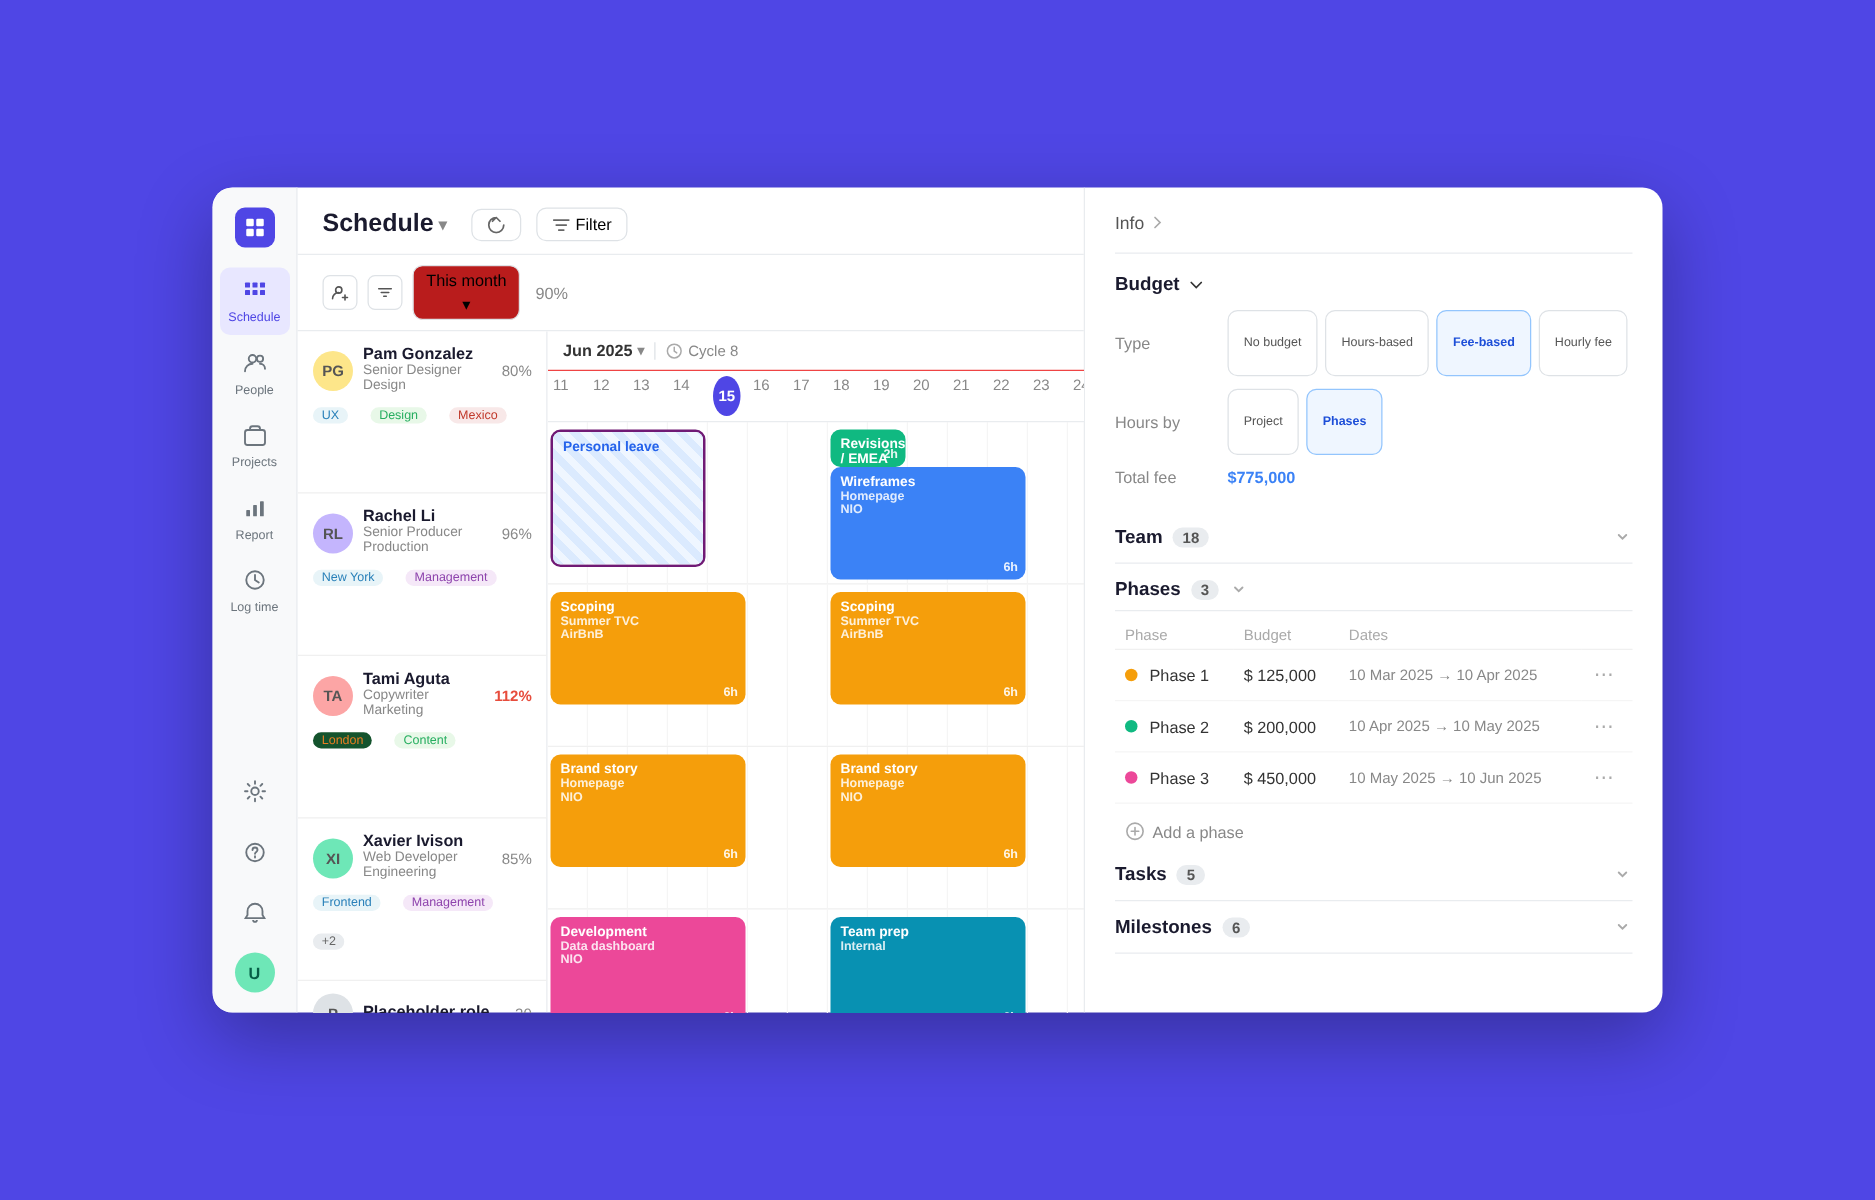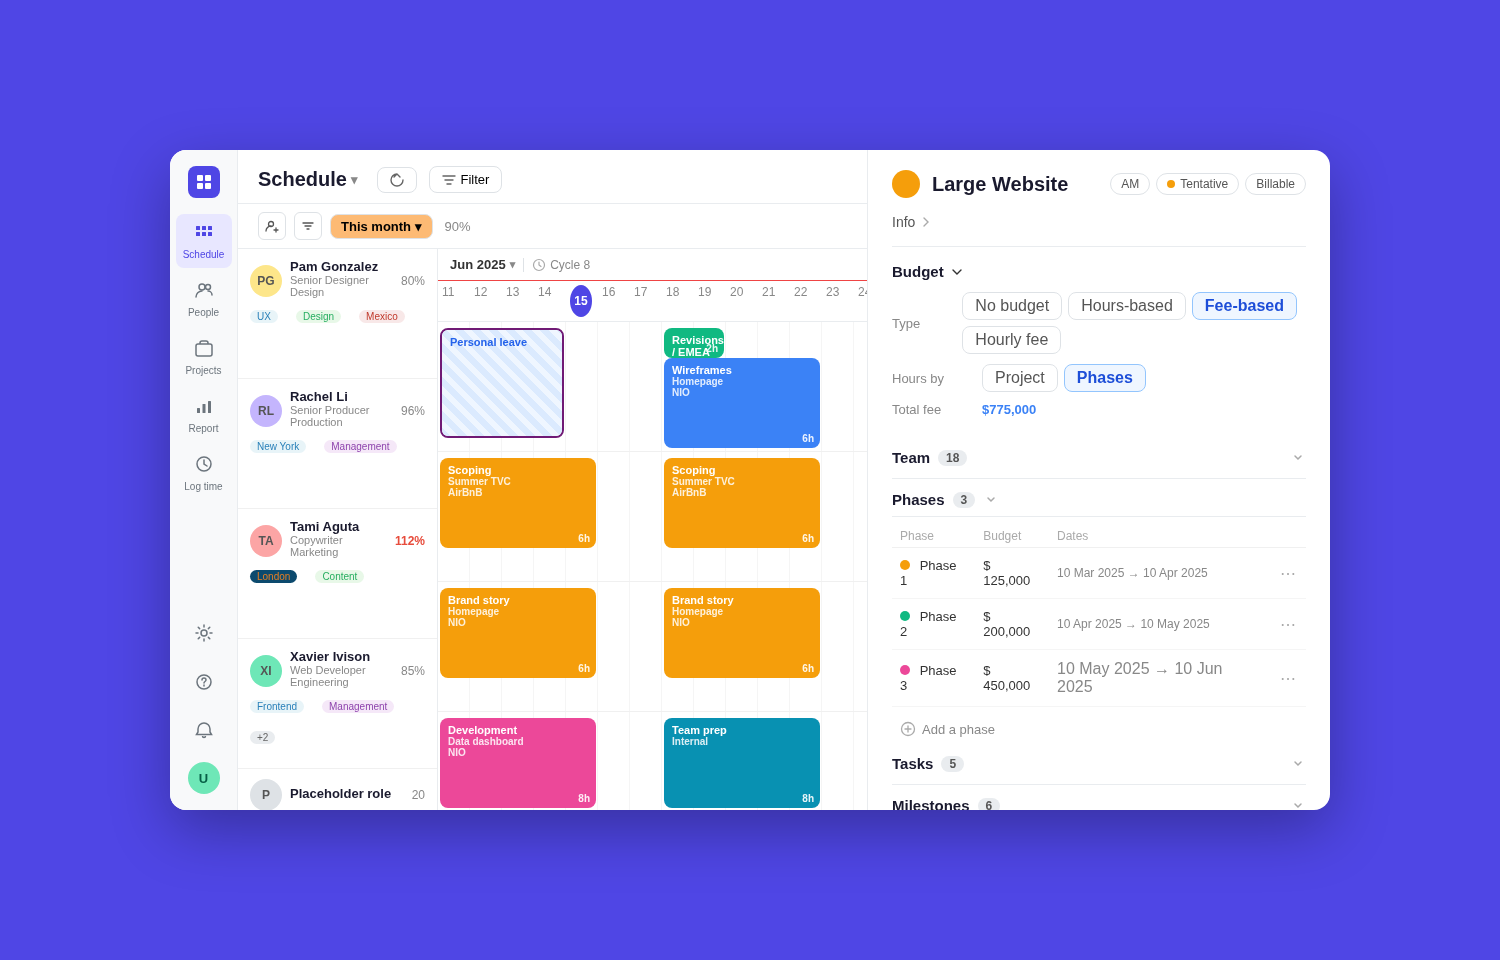--- a/index.html
+++ b/index.html
@@ -143,26 +143,27 @@
       align-items: center;
       justify-content: center;
       cursor: pointer;
       font-size: 14px;
     }
     .month-selector {
       border: 1px solid #dee2e6;
       border-radius: 8px;
       padding: 4px 10px;
       font-size: 13px;
-      font-weight: 700;
-      background: #fdba74;
+      font-weight: 400;
+      background: #b91c1c;
       cursor: pointer;
       display: flex;
       align-items: center;
       gap: 4px;
+      flex-direction: column;
     }
     .pct-badge {
       font-size: 13px;
       color: #888;
       margin-left: 4px;
     }
     
     .schedule-content {
       display: flex;
       flex: 1;
@@ -212,21 +213,21 @@
       padding: 1px 7px;
       border-radius: 12px;
       font-size: 10px;
       font-weight: 500;
     }
     .tag-ux { background: #e8f4f8; color: #2980b9; }
     .tag-design { background: #e8f8e8; color: #27ae60; }
     .tag-mexico { background: #f8e8e8; color: #c0392b; }
     .tag-newyork { background: #e8f4f8; color: #2980b9; }
     .tag-management { background: #f5e8f8; color: #8e44ad; }
-    .tag-london { background: #0c4a6e; color: #e67e22; }
+    .tag-london { background: #14532d; color: #e67e22; }
     .tag-content { background: #e8f8e8; color: #27ae60; }
     .tag-frontend { background: #e8f4f8; color: #2980b9; }
     .tag-plus { background: #e9ecef; color: #666; }
     
     .calendar-grid {
       flex: 1;
       overflow-x: auto;
     }
     .calendar-days-header {
       display: flex;
@@ -373,24 +374,24 @@
       width: 90px;
       font-size: 13px;
       color: #888;
     }
     .budget-options {
       display: flex;
       gap: 6px;
       flex-wrap: wrap;
     }
     .budget-opt {
-      padding: 4px 12px;
+      padding: 20px 12px;
       border: 1px solid #dee2e6;
       border-radius: 8px;
-      font-size: 16px;
+      font-size: 10px;
       color: #555;
       background: #fff;
       cursor: pointer;
     }
     .budget-opt.active {
       background: #eff6ff;
       border-color: #93c5fd;
       color: #1d4ed8;
       font-weight: 600;
     }
@@ -890,32 +891,20 @@
                 <div class="event-hours">8h</div>
               </div>
             </div>
           </div>
       </div>
     </div>
   </div>
 
   <div class="right-panel">
 
-    <div class="project-header">
-      <div class="project-dot"></div>
-      <span class="project-title">Large Website</span>
-      <div class="project-badges">
-        <span class="badge">AM</span>
-        <span class="badge tentative">
-          <span class="tentative-dot"></span>
-          <span>Tentative</span>
-        </span>
-        <span class="badge">Billable</span>
-      </div>
-    </div>
 
     <div class="info-row">
       <span class="info-link">
         <span>Info</span>
         <svg width="14" height="14" viewBox="0 0 14 14" fill="none">
           <path d="M5 3l4 4-4 4" stroke="#aaa" stroke-width="1.4" stroke-linecap="round"></path>
         </svg>
       </span>
     </div>
 
@@ -999,21 +988,21 @@
     <td>
       <button class="phase-more-btn">⋯</button>
     </td>
   </tr>
             <tr>
     <td>
       <span class="phase-dot pink" style="background:#ec4899;"></span>
       <span>Phase 3</span>
     </td>
     <td>$ 450,000</td>
-    <td style="font-size:16px;color:#888;">10 May 2025 → 10 Jun 2025</td>
+    <td style="font-size:12px;color:#888;">10 May 2025 → 10 Jun 2025</td>
     <td>
       <button class="phase-more-btn">⋯</button>
     </td>
   </tr>
           </tbody>
       </table>
       <div class="add-phase">
         <svg width="16" height="16" viewBox="0 0 16 16" fill="none">
           <circle cx="8" cy="8" r="6.5" stroke="#aaa" stroke-width="1.3"></circle>
           <path d="M8 5v6M5 8h6" stroke="#aaa" stroke-width="1.3" stroke-linecap="round"></path>

